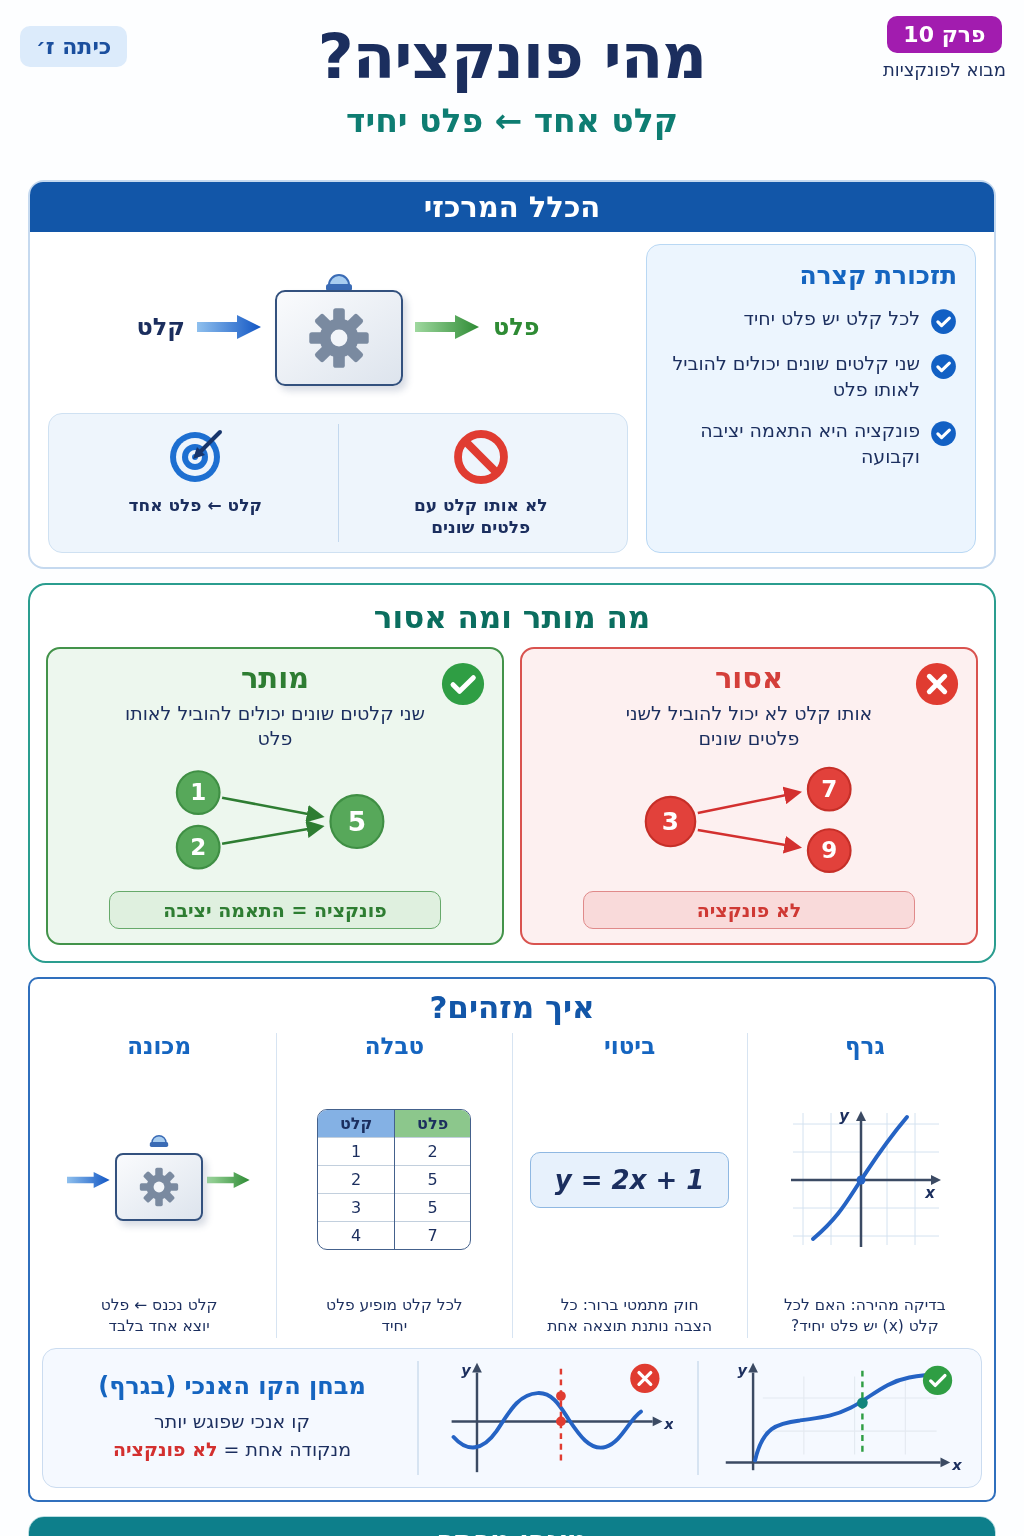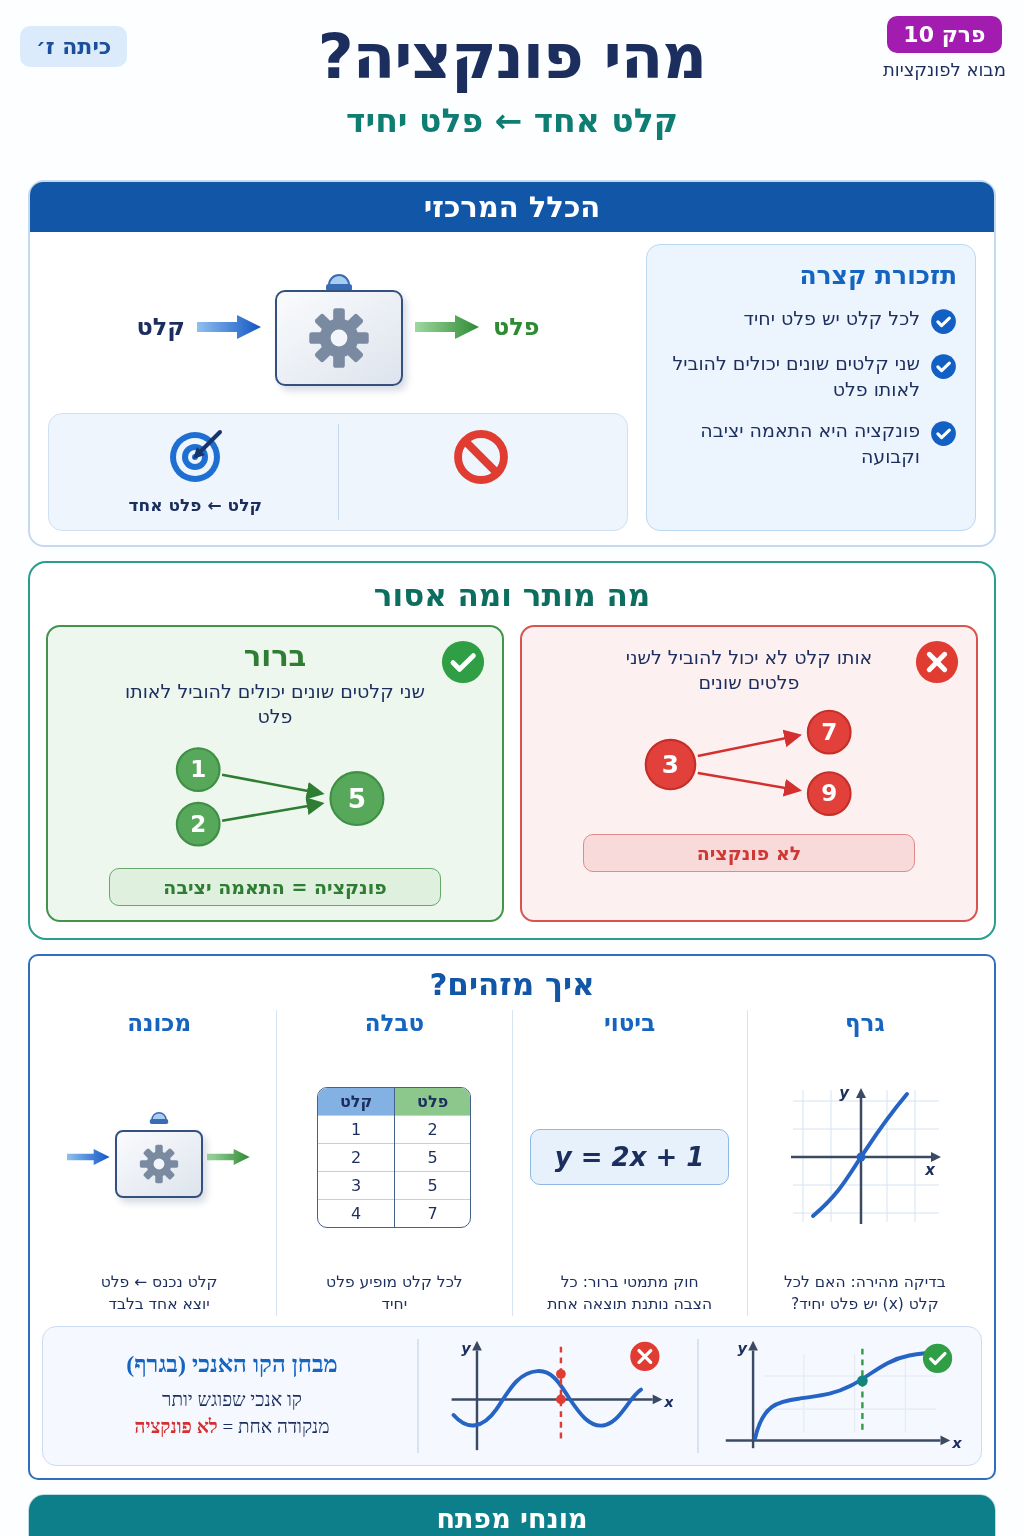--- a/index.html
+++ b/index.html
@@ -101,21 +101,21 @@
   .io-table td { border-top:1px solid #c2cfdd; }
   .io-table th:first-child, .io-table td:first-child { border-right:1.3px solid #44618c; }
   .formula {
     direction:ltr; background:#e7f1fc; border:1.8px solid #8fb8e2; border-radius:10px;
     padding:12px 24px; font-size:26px; font-style:italic; font-weight:bold; color:#1b2e5e;
   }
   .vtest {
     margin-top:10px; background:#f5f9ff; border:1.8px solid #cbdcf0; border-radius:14px;
     display:flex; direction:ltr; align-items:center; padding:8px 10px; min-height:118px;
   }
-  .vt-text { width:39%; direction:rtl; text-align:center; padding:0 8px;font-family:Liberation Serif, serif; }
+  .vt-text { width:39%; direction:rtl; text-align:center; padding:0 8px; }
   .vt-title { color:#1565c0; font-weight:bold; font-size:24px; margin-bottom:8px; }
   .vt-line { color:#1b2e5e; font-size:19px; line-height:1.45; }
   .vt-highlight { color:#d3302f; font-weight:bold; }
   .vt-sep { width:1.5px; align-self:stretch; background:#d7e4f2; margin:4px 6px; }
   .vt-graph { flex:1; display:flex; justify-content:center; }
 
   
   .card4 { border:1.8px solid #b9dde2; border-radius:16px; overflow:hidden; margin-bottom:0; }
   .s4-header { background:#0d7f8b; color:#fff; text-align:center; font-weight:bold; font-size:27px; padding:8px 0; }
   .s4-body { display:flex; direction:ltr; padding:12px 6px; }
@@ -198,20 +198,21 @@
               <line x1="25" y1="-25" x2="2" y2="-2" stroke="#17356b" stroke-width="4" stroke-linecap="round"></line>
               <polygon points="-2,2 10,-2 2,-10" fill="#17356b"></polygon>
             </svg>
             <span class="p-label">קלט ← פלט אחד</span>
           </div>
           <div class="principle">
             <svg width="58" height="58" viewBox="0 0 48 48">
               <circle cx="24" cy="24" r="19" fill="none" stroke="#e03c31" stroke-width="6.5"></circle>
               <line x1="11.5" y1="11.5" x2="36.5" y2="36.5" stroke="#e03c31" stroke-width="6.5"></line>
             </svg>
+            <span class="p-label">לא אותו קלט עם פלטים שונים</span>
           </div>
         </div>
       </div>
       <div class="reminder">
         <div class="reminder-title">תזכורת קצרה</div>
         <div class="reminder-item">
           <svg class="chk" width="27" height="27" viewBox="0 0 24 24">
             <circle cx="12" cy="12" r="11" fill="#1260c4"></circle>
             <path d="M7 12.3 l3.3 3.3 L17.2 9" stroke="#fff" stroke-width="2.8" fill="none" stroke-linecap="round" stroke-linejoin="round"></path>
           </svg>
@@ -237,21 +238,21 @@
 
   <div class="card card2">
     <div class="s2-title">מה מותר ומה אסור</div>
     <div class="s2-boxes">
 
       <div class="box allowed">
         <svg class="badge" width="46" height="46" viewBox="0 0 24 24">
           <circle cx="12" cy="12" r="11" fill="#2f9e44"></circle>
           <path d="M6.8 12.4 l3.4 3.4 L17.4 8.7" stroke="#fff" stroke-width="2.6" fill="none" stroke-linecap="round" stroke-linejoin="round"></path>
         </svg>
-        <div class="box-title">ברור</div>
+        <div class="box-title">מותר</div>
         <div class="box-desc">שני קלטים שונים יכולים להוביל לאותו פלט</div>
         <svg class="map-svg" viewBox="0 0 360 150">
           <defs>
               <marker id="mA" viewBox="0 0 10 10" refX="8" refY="5" markerWidth="7" markerHeight="7" orient="auto">
                 <path d="M0 0 L10 5 L0 10 z" fill="#2e7d32"></path>
               </marker>
             </defs>
           <line x1="118" y1="50" x2="234" y2="72" stroke="#2e7d32" stroke-width="3" marker-end="url(#mA)"></line>
           <line x1="118" y1="104" x2="234" y2="84" stroke="#2e7d32" stroke-width="3" marker-end="url(#mA)"></line>
           <circle cx="90" cy="44" r="25" fill="#57a85a" stroke="#3f8f44" stroke-width="2.5"></circle>
@@ -263,20 +264,21 @@
         </svg>
         <div class="pill green">פונקציה = התאמה יציבה</div>
       </div>
 
       <div class="box forbidden">
         <svg class="badge" width="46" height="46" viewBox="0 0 24 24">
           <circle cx="12" cy="12" r="11" fill="#e03c31"></circle>
           <line x1="8" y1="8" x2="16" y2="16" stroke="#fff" stroke-width="2.6" stroke-linecap="round"></line>
           <line x1="16" y1="8" x2="8" y2="16" stroke="#fff" stroke-width="2.6" stroke-linecap="round"></line>
         </svg>
+        <div class="box-title">אסור</div>
         <div class="box-desc">אותו קלט לא יכול להוביל לשני פלטים שונים</div>
         <svg class="map-svg" viewBox="0 0 360 150">
           <defs>
               <marker id="mF" viewBox="0 0 10 10" refX="8" refY="5" markerWidth="7" markerHeight="7" orient="auto">
                 <path d="M0 0 L10 5 L0 10 z" fill="#d3302f"></path>
               </marker>
             </defs>
           <line x1="120" y1="68" x2="238" y2="44" stroke="#d3302f" stroke-width="3" marker-end="url(#mF)"></line>
           <line x1="120" y1="88" x2="238" y2="108" stroke="#d3302f" stroke-width="3" marker-end="url(#mF)"></line>
           <circle cx="88" cy="78" r="29" fill="#e2413b" stroke="#c62f28" stroke-width="2.5"></circle>

